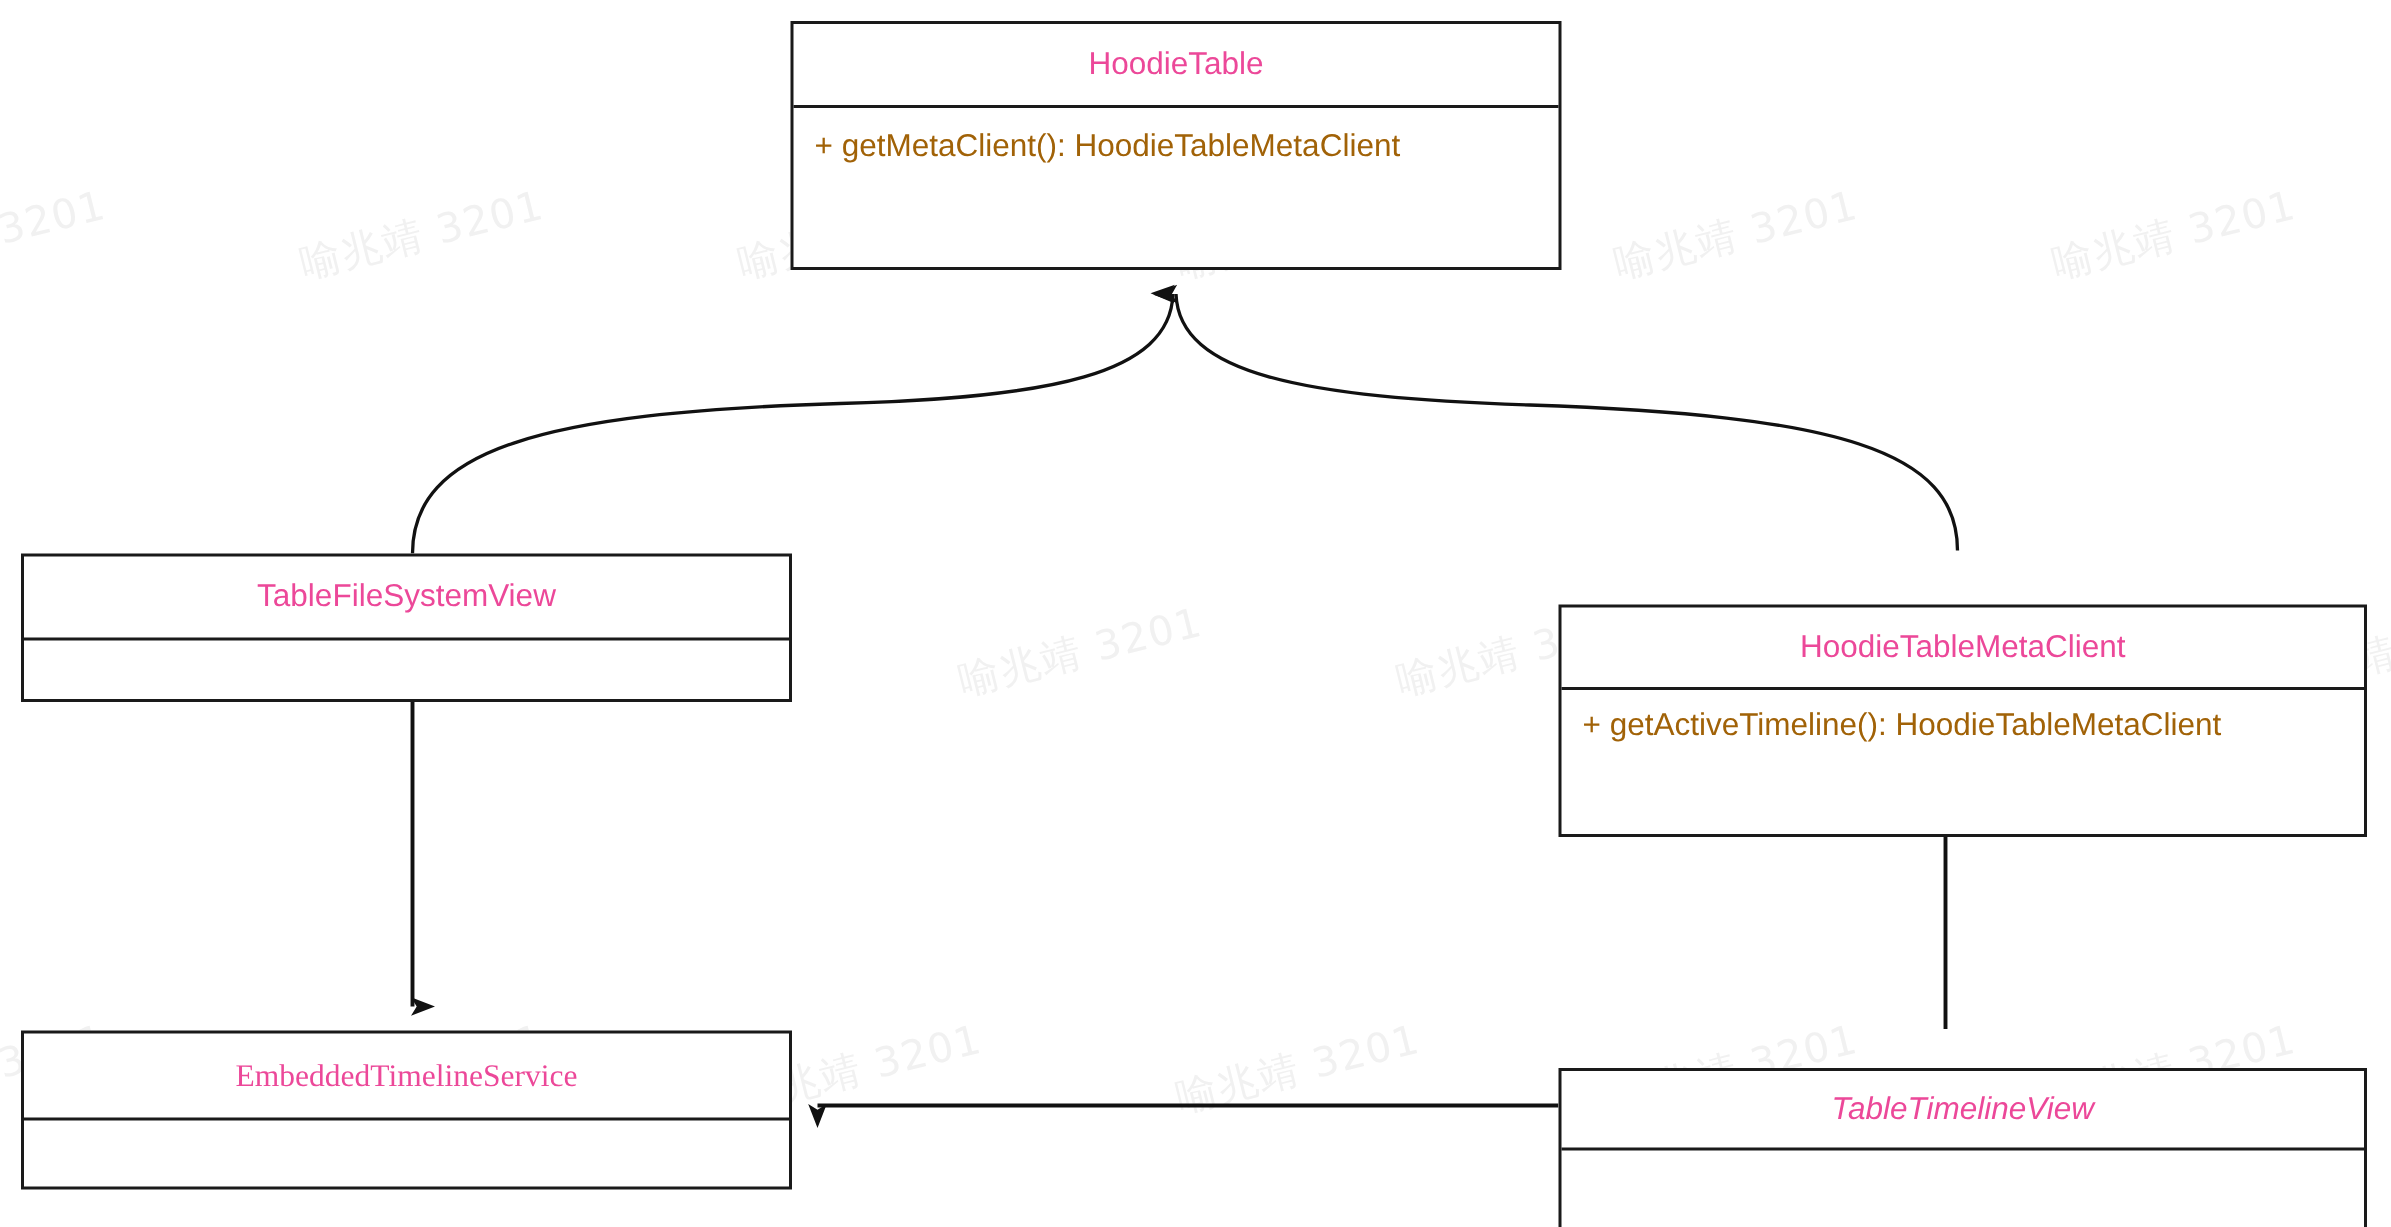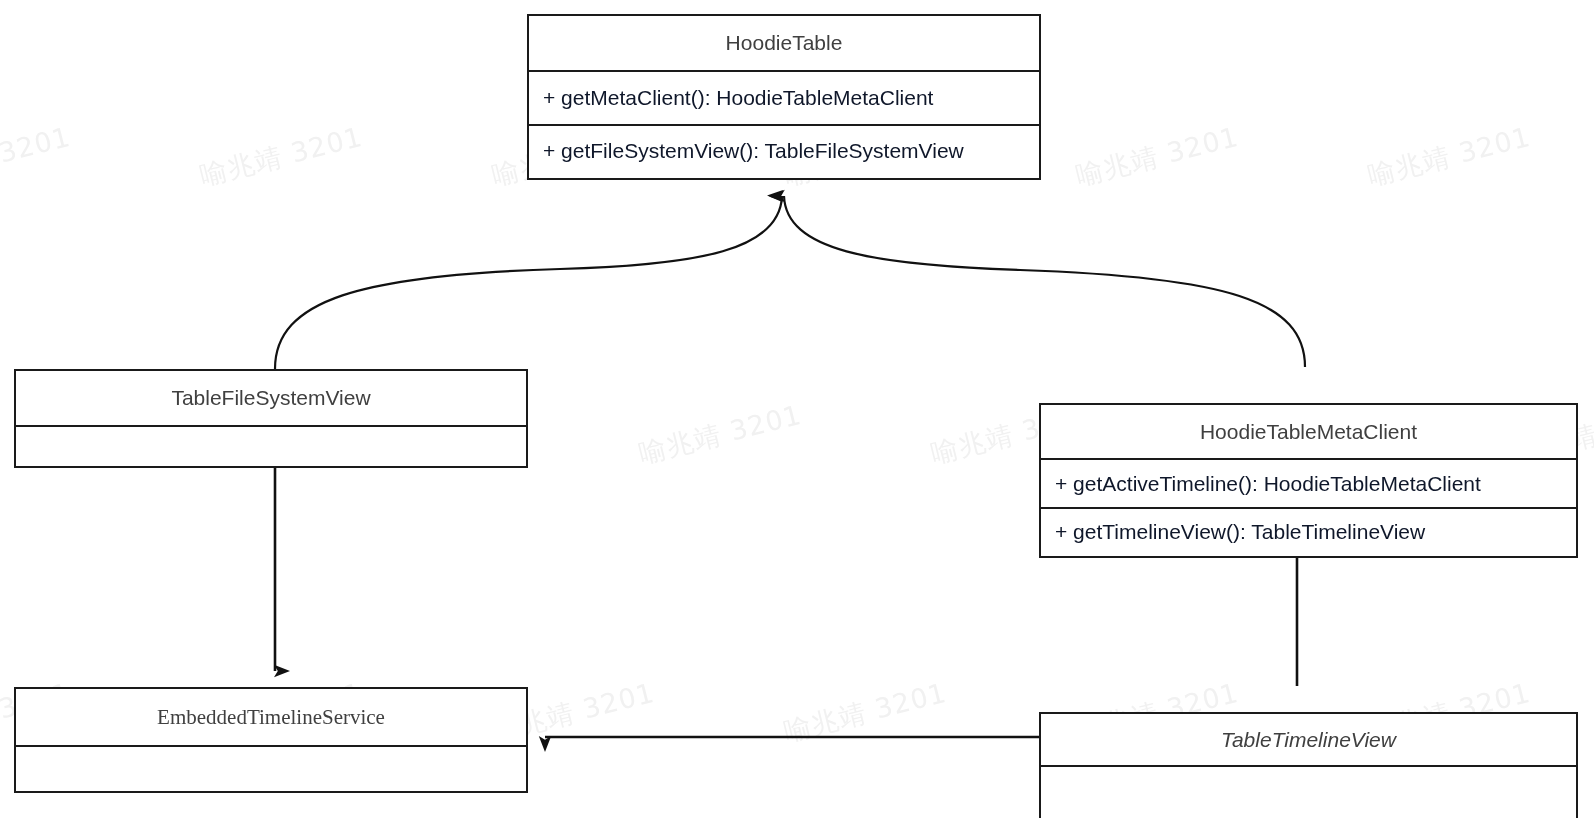--- a/index.html
+++ b/index.html
@@ -58,34 +58,34 @@
     background: #ffffff;
     border: 2px solid #1a1a1a;
     box-sizing: border-box;
     z-index: 2;
   }
   .uml-name {
     display: flex;
     align-items: center;
     justify-content: center;
     font-size: 21px;
-    color: #404040;
+    color: #ec4899;
     box-sizing: border-box;
     text-align: right;
     padding: 0 10px;
     white-space: nowrap;
     overflow: hidden;
   }
   .uml-compartment {
     border-top: 2px solid #1a1a1a;
     box-sizing: border-box;
   }
   .uml-member {
     font-size: 21px;
-    color: #0f172a;
+    color: #a16207;
     padding: 16px 14px;
     display: flex;
     align-items: center;
     box-sizing: border-box;
     white-space: nowrap;
     overflow: hidden;
   }
   .uml-member + .uml-member {
     border-top: 2px solid #1a1a1a;
   }
@@ -157,34 +157,32 @@
 
     <path d="M 1297,686 L 1297,538" fill="none" stroke="#111111" stroke-width="2.6" marker-end="url(#arrow-up)"></path>
 
     <path d="M 1039,737 L 545,737" fill="none" stroke="#111111" stroke-width="2.6" marker-end="url(#arrow-up)"></path>
   </svg>
 
   <div class="umlclass" id="class-hoodie-table">
     <div class="uml-name">HoodieTable</div>
     <div class="uml-compartment">
       <div class="uml-member">+ getMetaClient(): HoodieTableMetaClient</div>
-      <div class="uml-member">+ getFileSystemView(): TableFileSystemView</div>
     </div>
   </div>
 
   <div class="umlclass" id="class-table-file-system-view">
     <div class="uml-name">TableFileSystemView</div>
     <div class="uml-compartment uml-empty"></div>
   </div>
 
   <div class="umlclass" id="class-hoodie-table-meta-client">
     <div class="uml-name">HoodieTableMetaClient</div>
     <div class="uml-compartment">
       <div class="uml-member">+ getActiveTimeline(): HoodieTableMetaClient</div>
-      <div class="uml-member">+ getTimelineView(): TableTimelineView</div>
     </div>
   </div>
 
   <div class="umlclass" id="class-embedded-timeline-service">
     <div class="uml-name">EmbeddedTimelineService</div>
     <div class="uml-compartment uml-empty"></div>
   </div>
 
   <div class="umlclass" id="class-table-timeline-view">
     <div class="uml-name">TableTimelineView</div>

